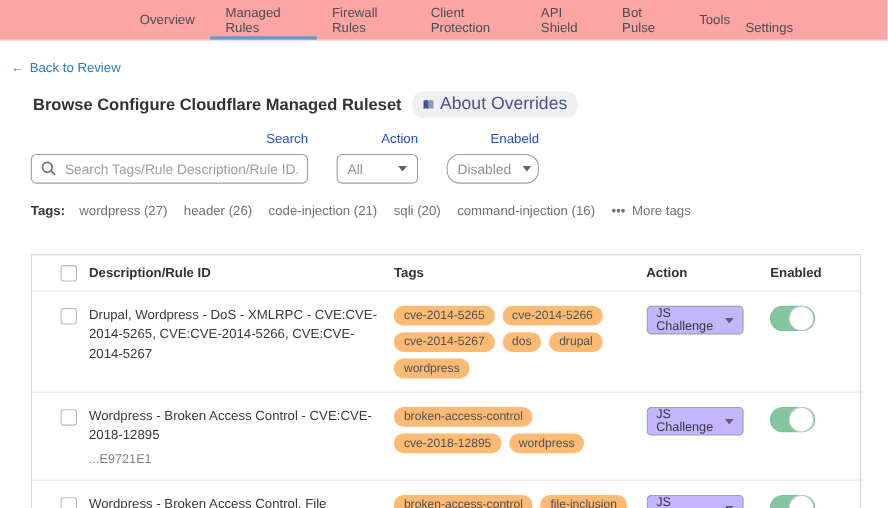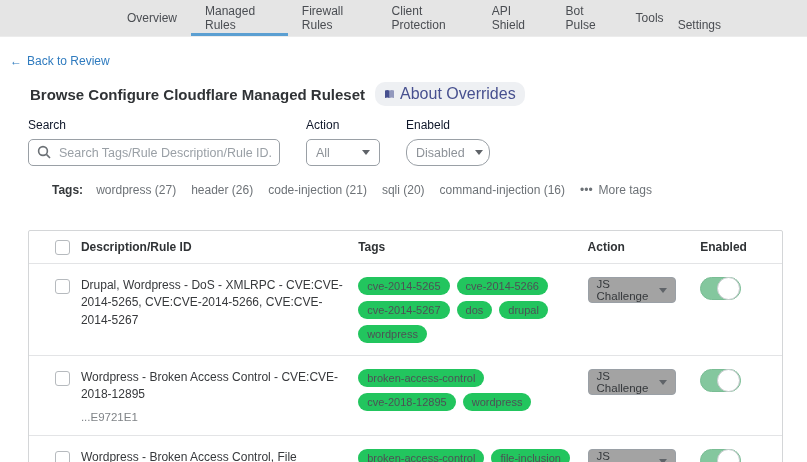--- a/index.html
+++ b/index.html
@@ -1,58 +1,58 @@
 <!DOCTYPE html>
 <html><head>
 <meta charset="utf-8">
 <style>
   * { margin:0; padding:0; box-sizing:border-box; }
   html,body { width:807px; height:462px; overflow:hidden; background:#fff;
     font-family:"Liberation Sans","DejaVu Sans",sans-serif; color:#36393d; }
 
   
   .topnav { height:37px; display:flex; align-items:stretch; padding-left:113px;
-    border-bottom:1px solid #ececec; background:#e5e5e5; }
+    border-bottom:1px solid #ececec; background:#fca5a5; }
   .topnav .tab { display:flex; align-items:center; padding:0 14px; font-size:12px;
     color:#4a4d52; cursor:pointer; border-bottom:3px solid transparent; padding-top:3px; }
   .topnav .tab.active { border-bottom-color:#5b9fd2; }
   .topnav .settings { margin-left:auto; margin-right:86px; display:flex; align-items:center;
     font-size:12px; color:#4a4d52; cursor:pointer; padding-top:14px; }
 
   
   .back-link { margin:17px 0 0 10px; font-size:12px; color:#2f7bbf; cursor:pointer;
     display:inline-flex; align-items:center; gap:5px; }
 
   
   .heading-row { margin:13px 0 0 30px; display:flex; align-items:center; gap:10px; }
   .page-title { font-size:15px; font-weight:bold; color:#303336; }
   .about-badge { display:inline-flex; align-items:center; gap:5px; background:#eef0f3;
     color:#47508f; font-size:16px; padding:3px 9px; border-radius:10px; cursor:pointer; }
   .about-badge svg { display:block; }
 
   
   .filters { margin:12px 0 0 28px; display:flex; gap:26px; }
-  .field-label { font-size:12px; color:#0f172a; margin-bottom:7px; }
+  .field-label { font-size:12px; color:#1d4ed8; margin-bottom:7px;text-align:right; }
   .search-box { position:relative; width:252px; }
   .search-box input { width:252px; height:27px; border:1px solid #9aa0a6; border-radius:5px;
     padding:0 8px 0 30px; font-size:12.5px; color:#333; outline:none;
     font-family:"Liberation Sans","DejaVu Sans",sans-serif; }
   .search-box input::placeholder { color:#9aa0a6; }
   .search-icon { position:absolute; left:9px; top:6px; color:#6b7075; }
   .select { height:27px; border:1px solid #9aa0a6; border-radius:5px; background:#fff;
     display:flex; align-items:center; justify-content:space-between; padding:0 9px;
     font-size:12.5px; color:#8d9298; cursor:pointer; }
   .select .caret { width:0; height:0; border-left:4px solid transparent;
     border-right:4px solid transparent; border-top:5px solid #5f6368; margin-left:10px; }
   .select.action-select { width:74px; }
   .select.enabled-select { width:84px;border-radius:12px; }
 
   
   .tags-bar { margin:17px 0 0 28px; display:flex; align-items:center; gap:15px; font-size:12px; }
-  .tags-bar .tags-label { font-weight:bold; color:#35383b; margin-right:-2px;margin-left:24px; }
+  .tags-bar .tags-label { font-weight:bold; color:#35383b; margin-right:-2px; }
   .tags-bar .tag-link { color:#6d7277; cursor:pointer; }
   .tags-bar .more-tags { color:#6d7277; cursor:pointer; display:inline-flex; gap:6px; align-items:center; }
 
   
   .rules-table { margin:33px 0 0 28px; width:755px; border:1px solid #d4d6d8;
     border-radius:2px; background:#fff; }
   .t-row { display:flex; border-bottom:1px solid #e3e4e6; align-items:flex-start; }
   .t-row:last-child { border-bottom:none; }
   .t-head { align-items:center; height:33px; font-size:12px; font-weight:bold; color:#303336; }
   .c-check { width:52px; padding-left:26px; }
@@ -61,25 +61,25 @@
   .c-action{ width:105px; }
   .c-enabled{ width:90px; padding-left:8px; }
   .t-head .c-check { padding-top:0; }
   input[type=checkbox] { appearance:none; -webkit-appearance:none; width:15px; height:15px;
     border:1.5px solid #b6babe; border-radius:3px; background:#fff; cursor:pointer; display:block; }
   .data-row { padding:13px 0 12px 0; }
   .data-row .c-check { padding-top:2px; }
   .rule-desc { font-size:12px; color:#37393c; line-height:1.45; }
   .rule-id { font-size:11.5px; color:#7f8387; margin-top:7px; }
   .pill-wrap { display:flex; flex-wrap:wrap; gap:6px 7px; }
-  .pill { background:#22c55e; color:#4d5155; font-size:11px; padding:3px 9px;
+  .pill { background:#fdba74; color:#4d5155; font-size:11px; padding:3px 9px;
     border-radius:10px; white-space:nowrap; }
   .action-dropdown { width:88px; height:26px; border:1px solid #9aa0a6; border-radius:4px;
     display:flex; align-items:center; justify-content:space-between; padding:0 8px;
-    font-size:11.5px; color:#35383b; cursor:pointer; background:#a3a3a3; }
+    font-size:11.5px; color:#35383b; cursor:pointer; background:#c4b5fd; }
   .action-dropdown .caret { width:0; height:0; border-left:4px solid transparent;
     border-right:4px solid transparent; border-top:5px solid #5f6368; }
   .toggle { width:41px; height:23px; border-radius:12px; background:#84c79e;
     position:relative; cursor:pointer; border:1px solid #79bd94; }
   .toggle .knob { position:absolute; right:0px; top:-1px; width:23px; height:23px;
     border-radius:50%; background:#fff; border:1px solid #c9cccf; }
 </style>
 </head>
 <body>
 

